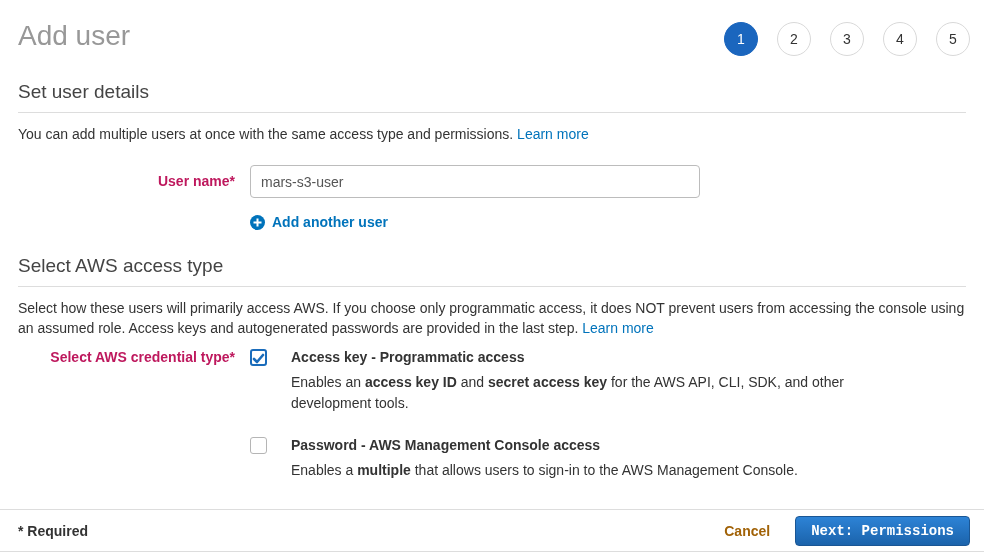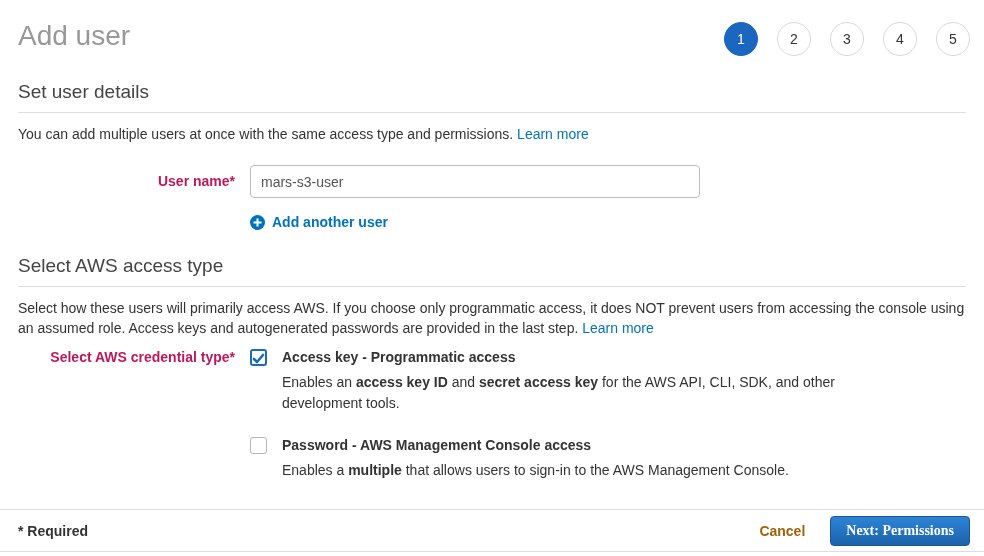--- a/index.html
+++ b/index.html
@@ -53,21 +53,21 @@
   .add-user-link {
     display: inline-flex; align-items: center; gap: 7px;
     font-size: 14px; font-weight: bold; color: #0073bb; cursor: pointer; text-decoration: none;
     padding-top: 2px;
   }
 
   
   .cred-row { margin-top: 11px; }
   .cred-row .label-col { padding-top: 0; }
   .options-col { display: flex; flex-direction: column; gap: 23px; }
-  .option { display: flex; align-items: flex-start; gap: 15px; }
+  .option { display: flex; align-items: flex-start; gap: 24px; }
   .checkbox {
     width: 17px; height: 17px; border-radius: 3px; background: #fff;
     border: 1px solid #b5b5b5; cursor: pointer; position: relative; flex: 0 0 auto;
     margin-top: 0px;
   }
   .checkbox.checked { border: 2px solid #1a6cbb; }
   .checkbox.checked svg { position: absolute; left: 0px; top: 1px; }
   .option-texts { font-size: 14px; }
   .option-title { font-weight: bold; color: #333; margin-bottom: 7px; }
   .option-desc { color: #333; line-height: 21px; max-width: 565px; }
@@ -80,21 +80,21 @@
     height: 43px; display: flex; align-items: center; padding: 0 14px 0 18px;
   }
   .required-note { font-size: 14px; font-weight: bold; color: #333; }
   .footer-spacer { flex: 1; }
   .cancel-link { font-size: 14px; margin-right: 25px; }
   .btn-primary {
     background: linear-gradient(#2d83d6, #1b63ab);
     border: 1px solid #1a5694; border-radius: 4px;
     color: #fff; font-weight: bold; font-size: 14px;
     padding: 6px 15px; height: 30px; cursor: pointer;
-    font-family: Liberation Serif, serif;
+    font-family: Liberation Mono, monospace;
   }
 </style>
 </head>
 <body>
 
 <div class="page">
 
   <div class="header">
     <div class="page-title">Add user</div>
     <div class="steps">

